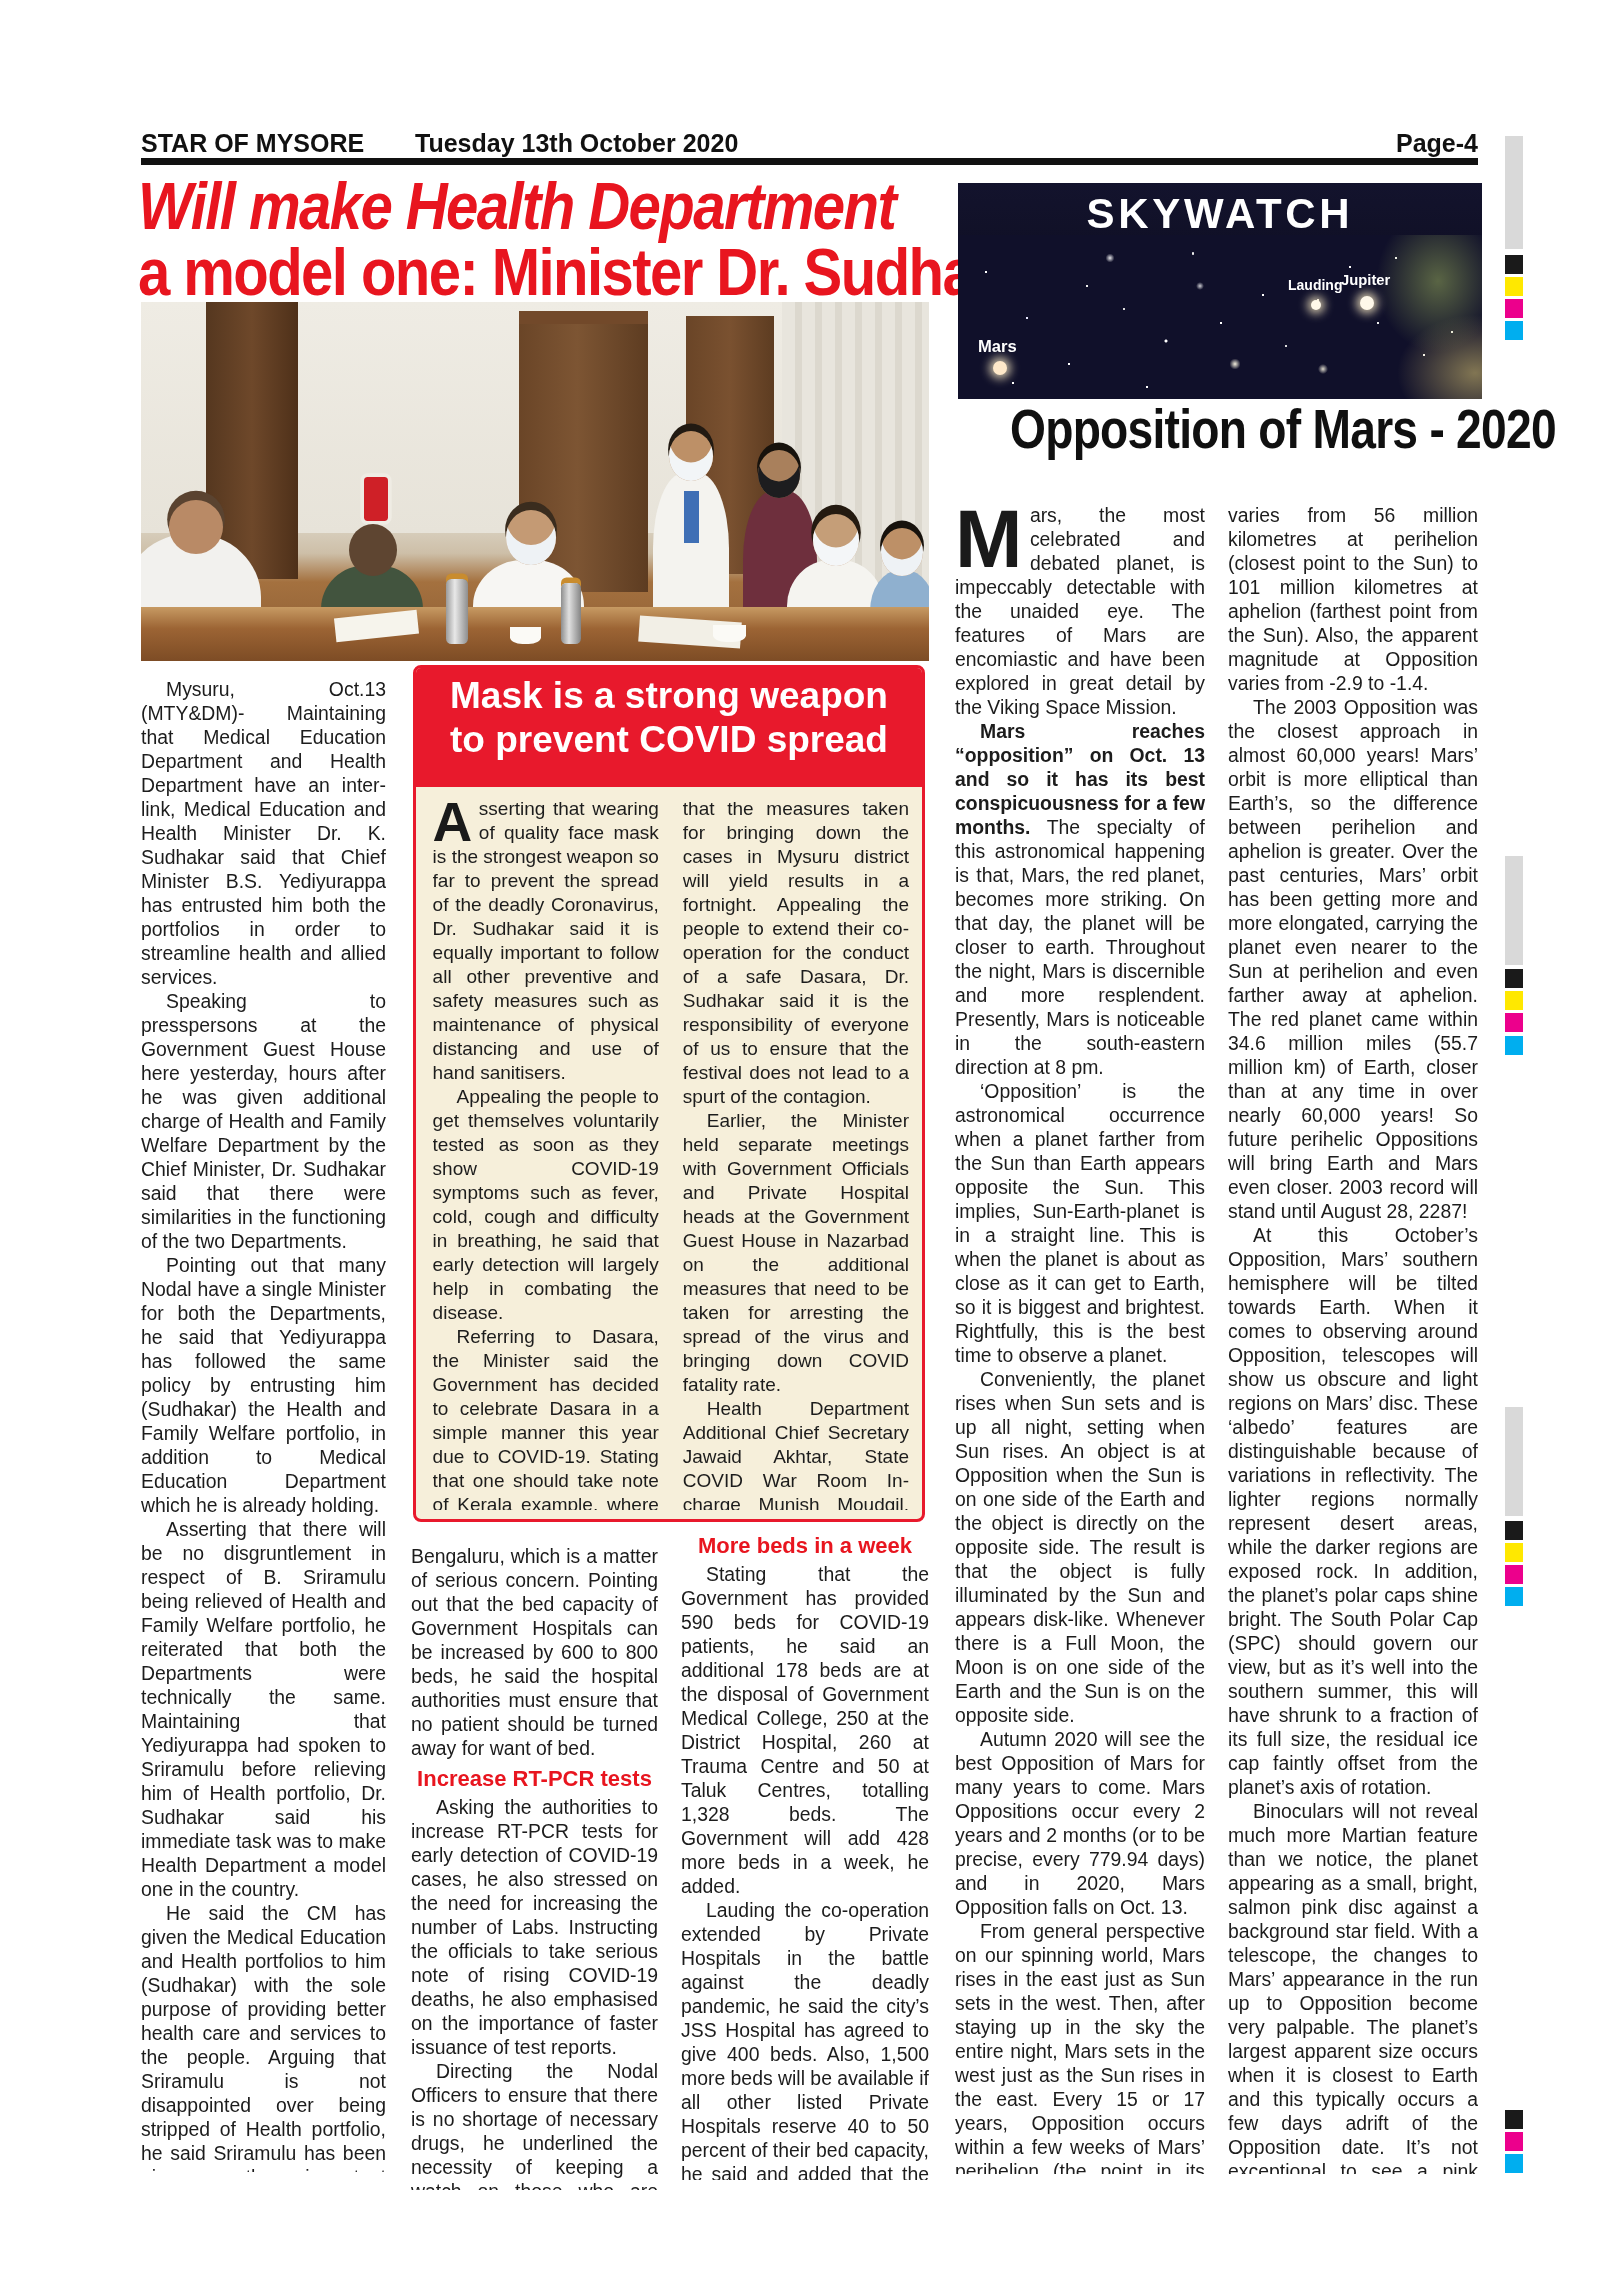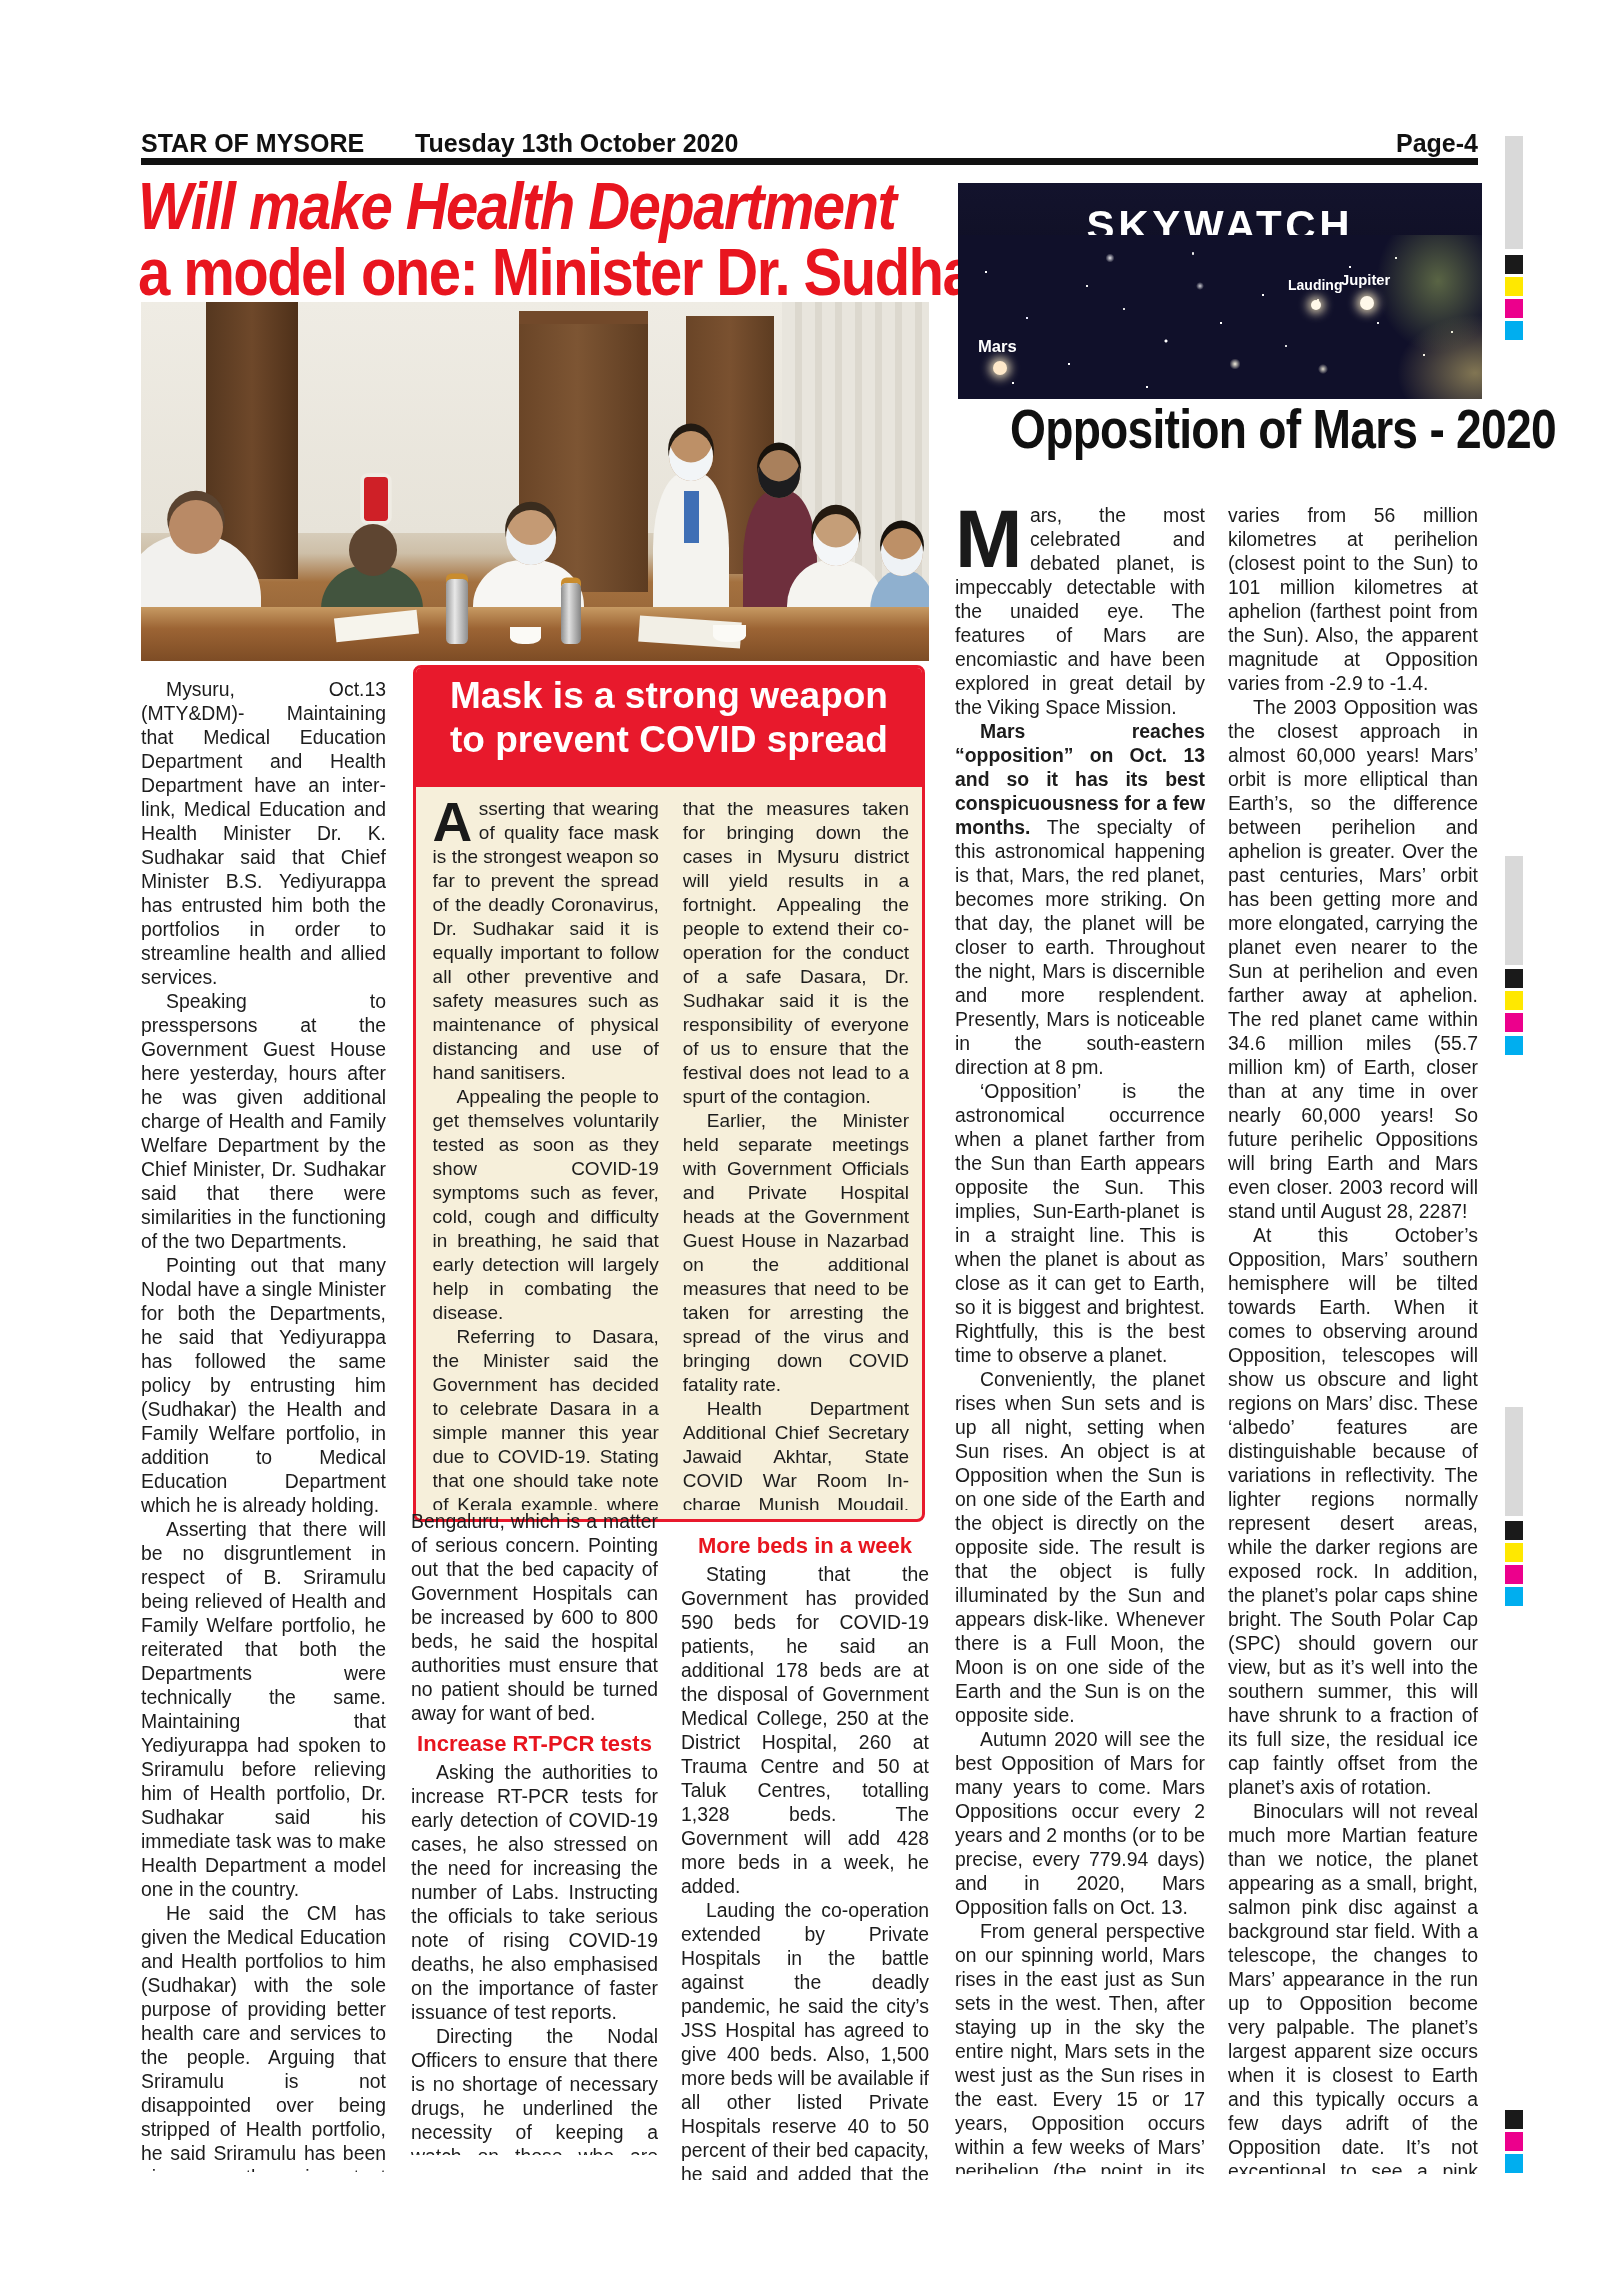--- a/index.html
+++ b/index.html
@@ -33,21 +33,21 @@
   .mask-box{position:absolute;border:3.7px solid #e8192c;border-radius:8px;background:#f6efda;overflow:hidden;}
   .mask-band{position:absolute;left:-3.7px;top:-3.7px;right:-3.7px;height:113px;background:#e8192c;color:#fff;
              font-weight:bold;font-size:37px;line-height:44px;text-align:center;padding-top:9.2px;}
   .mask-cols{position:absolute;left:16.6px;right:13px;top:129px;bottom:9.2px;display:flex;gap:24px;}
   .mask-col{flex:1;text-align:justify;font-size:19px;line-height:24px;color:#1c1c1c;overflow:hidden;}
   .mask-col p{margin:0;text-indent:24px;}
   .mask-col p.noindent{text-indent:0;}
 
   
   .skywatch{position:absolute;background:linear-gradient(180deg,#13132d 0%,#101026 30%,#0e0e24 100%);overflow:hidden;}
-  .skywatch-title{position:absolute;top:19px;left:0;width:100%;text-align:center;color:#fff;font-weight:bold;
+  .skywatch-title{position:absolute;top:7px;left:0;width:100%;text-align:center;color:#fff;font-weight:bold;
                   font-size:42px;letter-spacing:3.7px;}
   .starfield{position:absolute;left:0;right:0;top:52px;bottom:0;
     background-image:
       radial-gradient(88px 102px at 480px 46px, rgba(150,170,90,.55), rgba(0,0,0,0) 70%),
       radial-gradient(111px 83px at 517px 138px, rgba(205,185,110,.6), rgba(0,0,0,0) 70%),
       radial-gradient(9.2px 9.2px at 277px 129px, rgba(255,250,230,.95), rgba(0,0,0,0) 60%),
       radial-gradient(8.3px 8.3px at 365px 134px, rgba(255,250,230,.85), rgba(0,0,0,0) 60%),
       radial-gradient(7.4px 7.4px at 152px 23px, rgba(255,255,255,.9), rgba(0,0,0,0) 60%),
       radial-gradient(6.5px 6.5px at 242px 51px, rgba(255,255,255,.8), rgba(0,0,0,0) 60%),
       radial-gradient(2px 2px at 28px 37px,#fff 60%,rgba(0,0,0,0) 70%),
@@ -149,21 +149,21 @@
         <p>Referring to Dasara, the Minister said the Government has decided to celebrate Dasara in a simple manner this year due to COVID-19. Stating that one should take note of Kerala example, where Corona cases grew instantly following large-scale Onam celebrations, Dr. Sudhakar expressed confidence</p>
       </div>
       <div class="mask-col">
         <p class="noindent">that the measures taken for bringing down the cases in Mysuru district will yield results in a fortnight. Appealing the people to extend their co-operation for the conduct of a safe Dasara, Dr. Sudhakar said it is the responsibility of everyone of us to ensure that the festival does not lead to a spurt of the contagion.</p>
         <p>Earlier, the Minister held separate meetings with Government Officials and Private Hospital heads at the Government Guest House in Nazarbad on the additional measures that need to be taken for arresting the spread of the virus and bringing down COVID fatality rate.</p>
         <p>Health Department Additional Chief Secretary Jawaid Akhtar, State COVID War Room In-charge Munish Moudgil, Deputy Commissioner Rohini Sindhuri, ZP CEO D. Bharathi, DHO Dr. Venkatesh and other officials were present.</p>
       </div>
     </div>
   </div>
 
-  <div class="col" style="left:411px;top:1509px;width:247px;height:646px;">
+  <div class="col" style="left:411px;top:1544px;width:247px;height:646px;">
     <p class="noindent">Bengaluru, which is a matter of serious concern. Pointing out that the bed capacity of Government Hospitals can be increased by 600 to 800 beds, he said the hospital authorities must ensure that no patient should be turned away for want of bed.</p>
     <span class="inline-subhead">Increase RT-PCR tests</span>
     <p>Asking the authorities to increase RT-PCR tests for early detection of COVID-19 cases, he also stressed on the need for increasing the number of Labs. Instructing the officials to take serious note of rising COVID-19 deaths, he also emphasised on the importance of faster issuance of test reports.</p>
     <p>Directing the Nodal Officers to ensure that there is no shortage of necessary drugs, he underlined the necessity of keeping a watch on those who are under home isolation or quarantine.</p>
   </div>
 
   <div class="col" style="left:681px;top:1534px;width:248px;height:646px;">
     <span class="inline-subhead" style="margin-top:0 !important;">More beds in a week</span>
     <p>Stating that the Government has provided 590 beds for COVID-19 patients, he said an additional 178 beds are at the disposal of Government Medical College, 250 at the District Hospital, 260 at Trauma Centre and 50 at Taluk Centres, totalling 1,328 beds. The Government will add 428 more beds in a week, he added.</p>
     <p>Lauding the co-operation extended by Private Hospitals in the battle against the deadly pandemic, he said the city’s JSS Hospital has agreed to give 400 beds. Also, 1,500 more beds will be available if all other listed Private Hospitals reserve 40 to 50 percent of their bed capacity, he said and added that the Government will meet the medical expenditure of those patients who are referred to Private Hospitals by the Government.</p>

